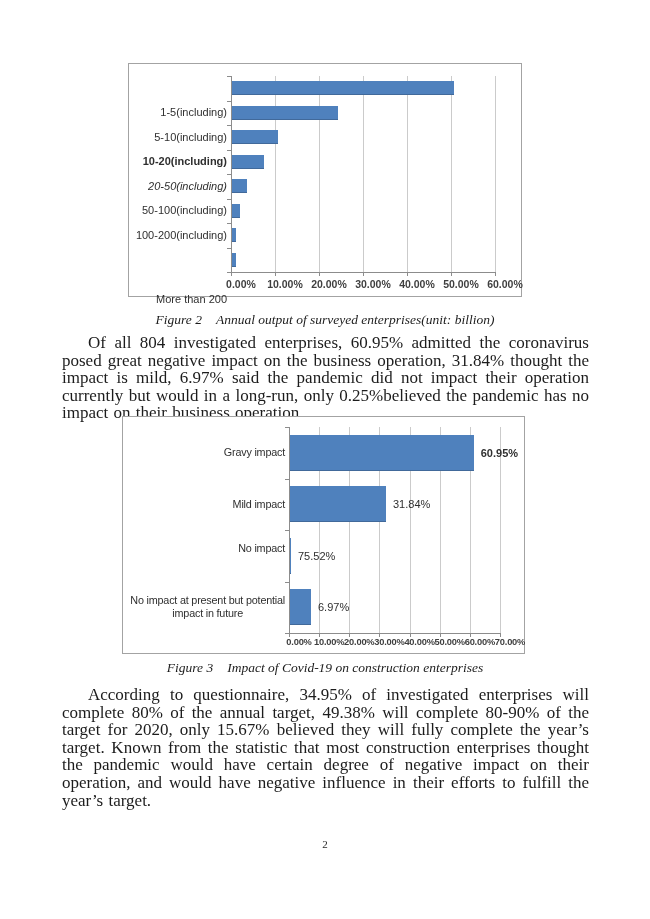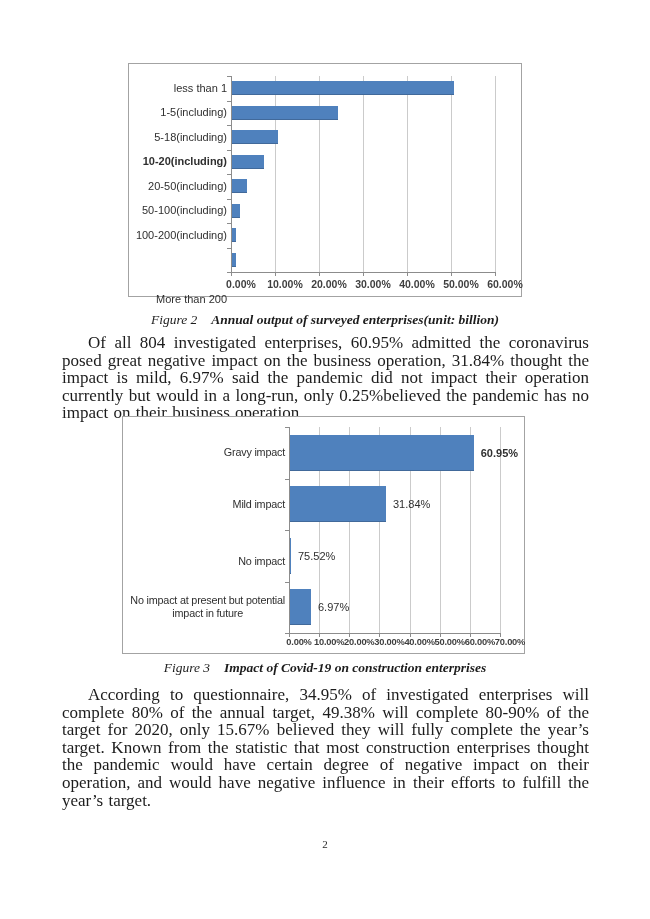--- a/index.html
+++ b/index.html
@@ -26,21 +26,21 @@
   .catlabel span{white-space:pre-line;text-align:center;line-height:1.2;}
   .xticklabel{position:absolute;transform:translateX(-50%);color:#3f3f3f;white-space:nowrap;padding-left:20px;}
   #chart1 .xticklabel{font-size:10.5px;font-weight:600;}
   #chart2 .xticklabel{font-size:9.3px;font-weight:700;letter-spacing:-0.2px;}
   .datalabel{position:absolute;font-size:11px;color:#2f2f2f;transform:translateY(-50%);white-space:nowrap;}
   
   .caption{
     position:absolute;left:0;width:650px;text-align:center;
     font-style:italic;font-size:13.5px;color:#1c1c1c;
   }
-  .caption .cap-text{margin-left:14px;font-weight:bold;}
+  .caption .cap-text{margin-left:14px;}
   .para{
     position:absolute;left:62px;width:527px;text-align:justify;
     font-size:17px;line-height:17.6px;text-indent:26px;word-spacing:1px;
   }
   #para1{top:334px;}
   #para2{top:686px;}
   #caption2{top:312px;}
   #caption3{top:660px;}
   .pagenum{
     position:absolute;left:0;width:650px;top:838px;text-align:center;
@@ -87,33 +87,30 @@
         <div class="bar" style="left: 1px; top: 152.25px; width: 4.4px; height: 14px; background: rgb(79, 129, 189);"></div>
         <div class="bar" style="left: 1px; top: 176.75px; width: 4.4px; height: 14px; background: rgb(79, 129, 189);"></div>
       </div>
       <div class="xticklabel" style="left: 102px; top: 214px;">0.00%</div>
       <div class="xticklabel" style="left: 146px; top: 214px;">10.00%</div>
       <div class="xticklabel" style="left: 190px; top: 214px;">20.00%</div>
       <div class="xticklabel" style="left: 234px; top: 214px;">30.00%</div>
       <div class="xticklabel" style="left: 278px; top: 214px;">40.00%</div>
       <div class="xticklabel" style="left: 322px; top: 214px;">50.00%</div>
       <div class="xticklabel" style="left: 366px; top: 214px;">60.00%</div>
-      <div class="catlabel" style="left: 0px; top: 12px; width: 98px; height: 24.5px;">
-        <span>less than 1</span>
-      </div>
       <div class="catlabel" style="left: 0px; top: 36.5px; width: 98px; height: 24.5px;">
         <span>1-5(including)</span>
       </div>
       <div class="catlabel" style="left: 0px; top: 61px; width: 98px; height: 24.5px;">
-        <span>5-18(including)</span>
+        <span>5-10(including)</span>
       </div>
       <div class="catlabel" style="left: 0px; top: 85.5px; width: 98px; height: 24.5px; font-weight: bold;">
         <span>10-20(including)</span>
       </div>
-      <div class="catlabel" style="left: 0px; top: 110px; width: 98px; height: 24.5px;">
+      <div class="catlabel" style="left: 0px; top: 110px; width: 98px; height: 24.5px; font-style: italic;">
         <span>20-50(including)</span>
       </div>
       <div class="catlabel" style="left: 0px; top: 134.5px; width: 98px; height: 24.5px;">
         <span>50-100(including)</span>
       </div>
       <div class="catlabel" style="left: 0px; top: 159px; width: 98px; height: 24.5px;">
         <span>100-200(including)</span>
       </div>
       <div class="catlabel" style="left: 0px; top: 183.5px; width: 98px; height: 24.5px; margin-top: 40px;">
         <span>More than 200</span>
@@ -164,21 +161,21 @@
       <div class="xticklabel" style="left: 346.857px; top: 220px;">60.00%</div>
       <div class="xticklabel" style="left: 377px; top: 220px;">70.00%</div>
       <div class="catlabel" style="left: 0px; top: 10px; width: 162px; height: 51.5px;">
         <span>Gravy impact</span>
       </div>
       <div class="datalabel" style="left: 357.721px; top: 35.75px; font-weight: bold;">60.95%</div>
       <div class="catlabel" style="left: 0px; top: 61.5px; width: 162px; height: 51.5px;">
         <span>Mild impact</span>
       </div>
       <div class="datalabel" style="left: 269.975px; top: 87.25px;">31.84%</div>
-      <div class="catlabel" style="left: 0px; top: 119px; width: 162px; height: 51.5px;">
+      <div class="catlabel" style="left: 0px; top: 106px; width: 162px; height: 51.5px;">
         <span>No impact</span>
       </div>
       <div class="datalabel" style="left: 175px; top: 138.75px;">75.52%</div>
       <div class="catlabel" style="left: 0px; top: 164.5px; width: 162px; height: 51.5px;">
         <span>No impact at present but potential
 impact in future</span>
       </div>
       <div class="datalabel" style="left: 195.01px; top: 190.25px;">6.97%</div>
     </div>
 

